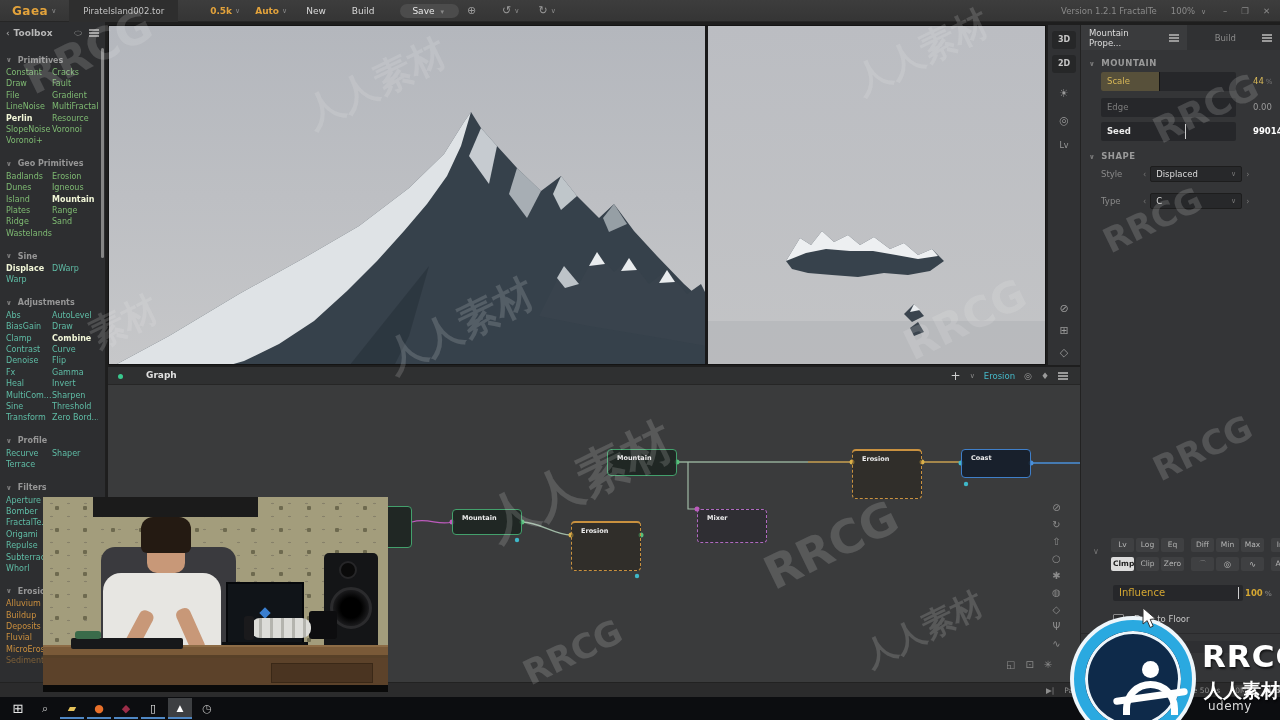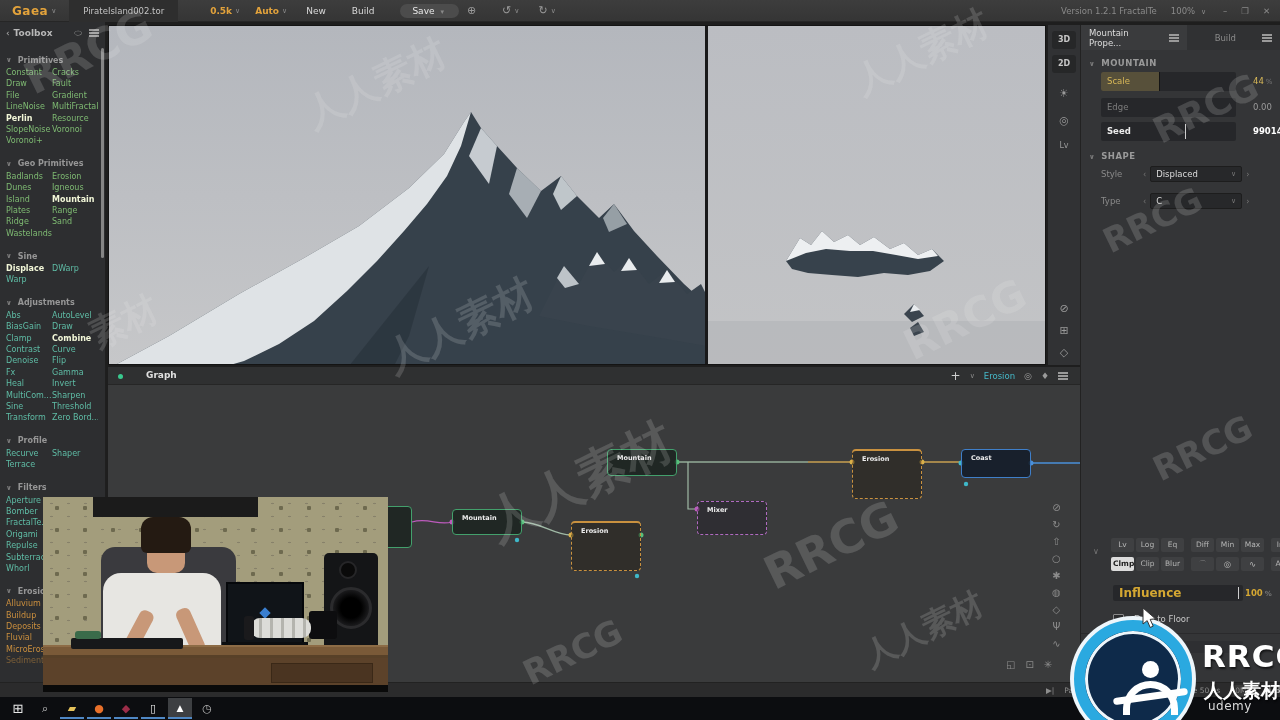--- a/index.html
+++ b/index.html
@@ -74,21 +74,21 @@
   .node { position:absolute; border-radius:4px; font-size:6.5px; font-weight:bold; color:#ececec; }
   .node .nl { display:block; padding:4px 0 0 9px; }
   .n-green { border:1.5px solid #43a06c; background:rgba(26,33,29,.78); }
   .n-orange { border:1px dashed #c9913f; border-top:2px solid #c9913f; background:rgba(40,36,28,.55); }
   .n-purple { border:1px dashed #b06ac0; background:rgba(36,30,40,.45); }
   .n-blue { border:1.5px solid #3f7fc9; background:rgba(19,28,41,.85); }
   .n1 { left:258px; top:121px; width:46px; height:42px; }
   .n2 { left:344px; top:124px; width:70px; height:26px; }
   .n3 { left:463px; top:136px; width:70px; height:50px; }
   .n4 { left:499px; top:64px;  width:70px; height:27px; }
-  .n5 { left:589px; top:116px; width:70px; height:34px; }
+  .n5 { left:589px; top:124px; width:70px; height:34px; }
   .n6 { left:744px; top:64px;  width:70px; height:50px; }
   .n7 { left:853px; top:64px;  width:70px; height:29px; }
   .graph-strip { position:absolute; left:944px; top:118px; display:flex; flex-direction:column; gap:7px; align-items:center;}
   .graph-strip .gi { color:#8b8b8b; font-size:10px; line-height:10px; }
   .graph-bottom { position:absolute; left:898px; top:274px; display:flex; gap:10px; }
   .graph-bottom .gi { color:#8b8b8b; font-size:10px; }
 
   
   .props { position:absolute; left:1080px; top:25px; width:200px; height:657px;
     background:#343537; border-left:1px solid #222; }
@@ -548,31 +548,31 @@
         <span class="pb">Log</span>
         <span class="pb">Eq</span>
         <span class="pb g">Diff</span>
         <span class="pb">Min</span>
         <span class="pb">Max</span>
         <span class="pb g">Inv</span>
       </div>
     <div class="postwrap" style="top:532px">
         <span class="pb active">Clmp</span>
         <span class="pb">Clip</span>
-        <span class="pb">Blur</span>
+        <span class="pb">Zero</span>
         <span class="pb g ic">⌒</span>
         <span class="pb ic">◎</span>
         <span class="pb ic">∿</span>
         <span class="pb g">Abs</span>
       </div>
 
     <div class="prow" style="top:560px;left:32px;width:130px">
       <div class="ptrack" style="width:130px;height:16px">
           <div class="pmark" style="left:96%;height:12px"></div>
-        <span class="plabel" style="color:#d4a732;font-weight:bold;line-height:16px;font-size:12px">Influence</span>
+        <span class="plabel" style="color:#d4a732;font-weight:normal;line-height:16px;font-size:10px">Influence</span>
         </div>
       <span class="pval" style="color:#d4a732;font-weight:bold;line-height:16px"><span>100</span><span class="psuf">%</span></span>
     </div>
 
     <div class="drow" style="top:585px;left:32px">
       <span class="chkbox"></span>
       <span class="chklabel">Drop to Floor</span>
     </div>
     <div class="pdivider" style="top:608px"></div>
     <div class="pfaint" style="top:616px"></div>

